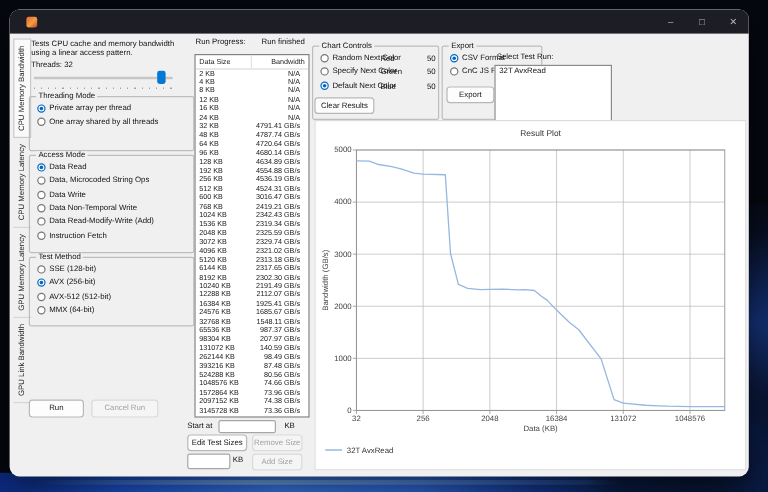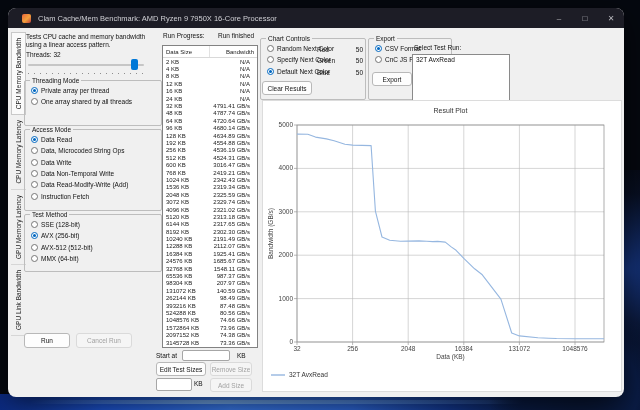--- a/index.html
+++ b/index.html
@@ -68,21 +68,20 @@
 
 <div>
   <div class="bg-bloom"></div>
   <div class="bg-wave"></div>
   <div class="bg-wave2"></div>
   <div class="bg-swirl"></div>
 
   <div class="window">
     <div class="titlebar">
       <span class="app-icon"></span>
-      <span class="title">Clam Cache/Mem Benchmark: AMD Ryzen 9 7950X 16-Core Processor</span>
       <div class="wc">
         <span>–</span>
         <span>□</span>
         <span>✕</span>
       </div>
     </div>
 
     <div class="client">
       <div class="vtabs">
           <div class="vtab sel">

